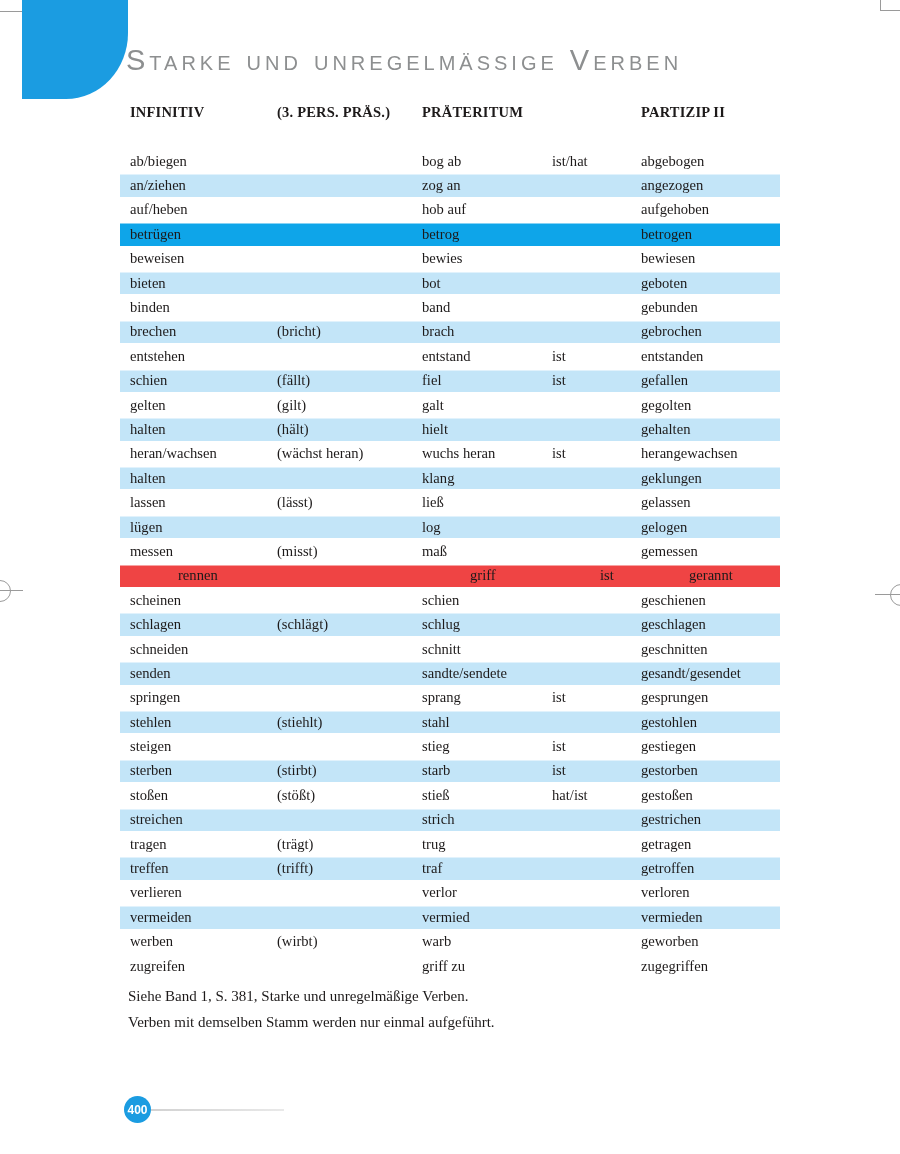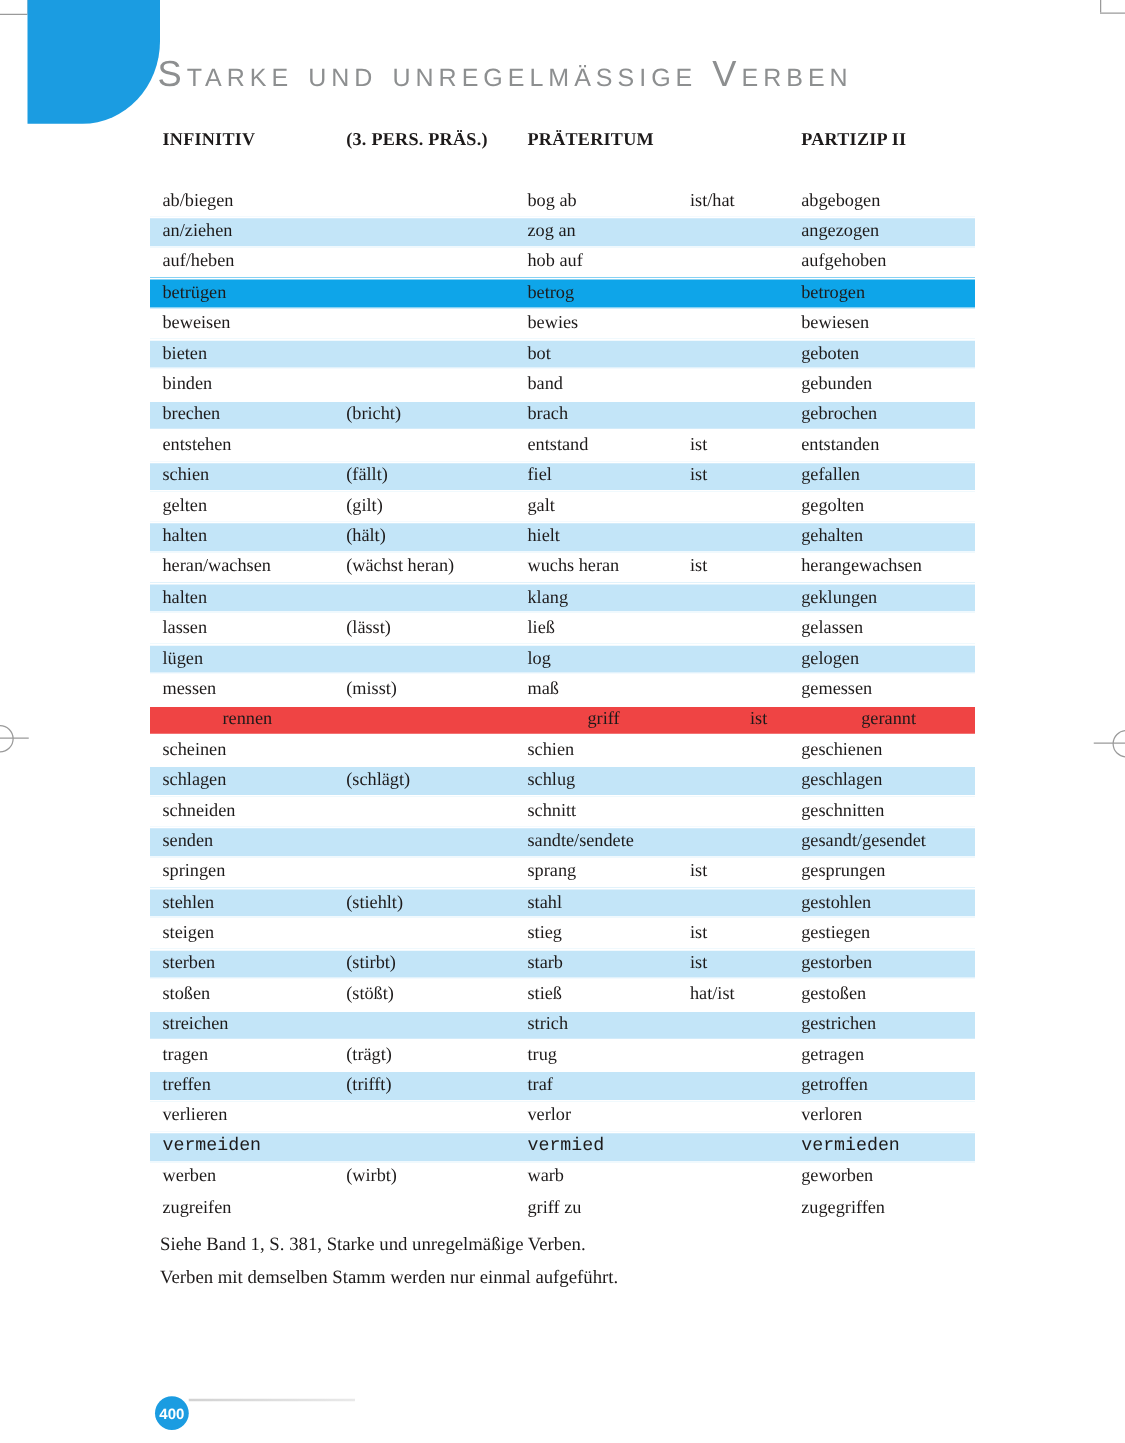--- a/index.html
+++ b/index.html
@@ -287,21 +287,21 @@
           <div class="cell"></div>
           <div class="cell">getroffen</div>
         </div>
         <div class="vrow">
           <div class="cell c1">verlieren</div>
           <div class="cell"></div>
           <div class="cell">verlor</div>
           <div class="cell"></div>
           <div class="cell">verloren</div>
         </div>
-        <div class="vrow alt" style="background: rgb(195, 229, 248); font-family: Liberation Mono, monospace;">
+        <div class="vrow alt" style="background: rgb(195, 229, 248);">
           <div class="cell c1">vermeiden</div>
           <div class="cell"></div>
           <div class="cell">vermied</div>
           <div class="cell"></div>
           <div class="cell">vermieden</div>
         </div>
         <div class="vrow">
           <div class="cell c1">werben</div>
           <div class="cell">(wirbt)</div>
           <div class="cell">warb</div>
@@ -317,17 +317,17 @@
         </div>
       </div>
   </div>
 
   <div class="notes">
     <div>Siehe Band 1, S. 381, Starke und unregelmäßige Verben.</div>
     <div>Verben mit demselben Stamm werden nur einmal aufgeführt.</div>
   </div>
 
   <div class="badge-wrap">
-    <div class="badge" id="badge" style="background: rgb(27, 156, 225); margin-top: 21px;">400</div>
+    <div class="badge" id="badge" style="background: rgb(27, 156, 225);">400</div>
     <div class="badge-line"></div>
   </div>
 
 </div>
 
 </body></html>

